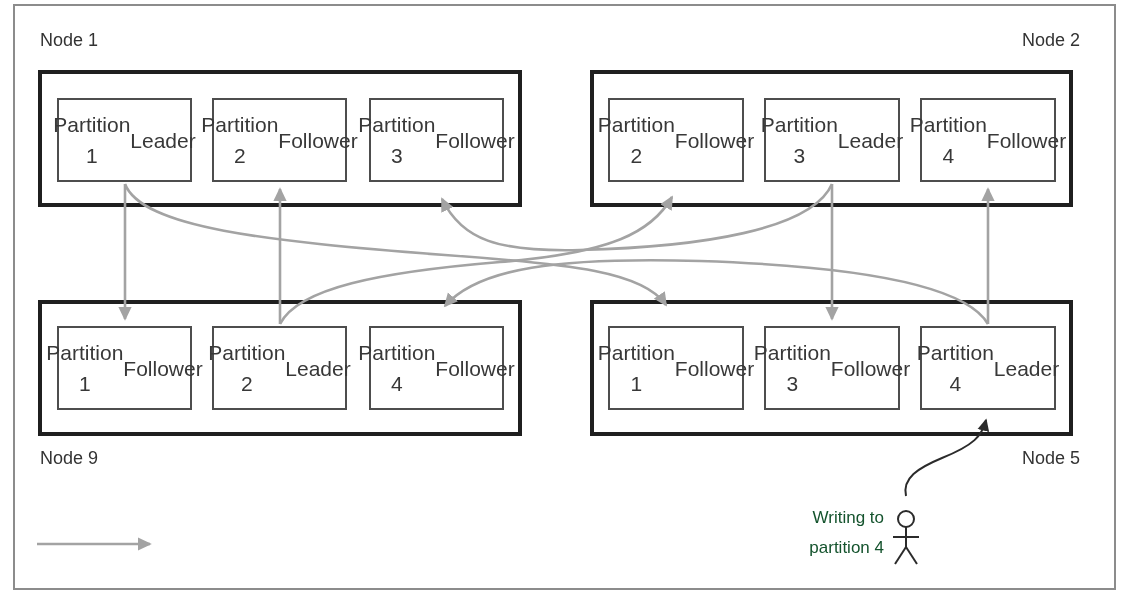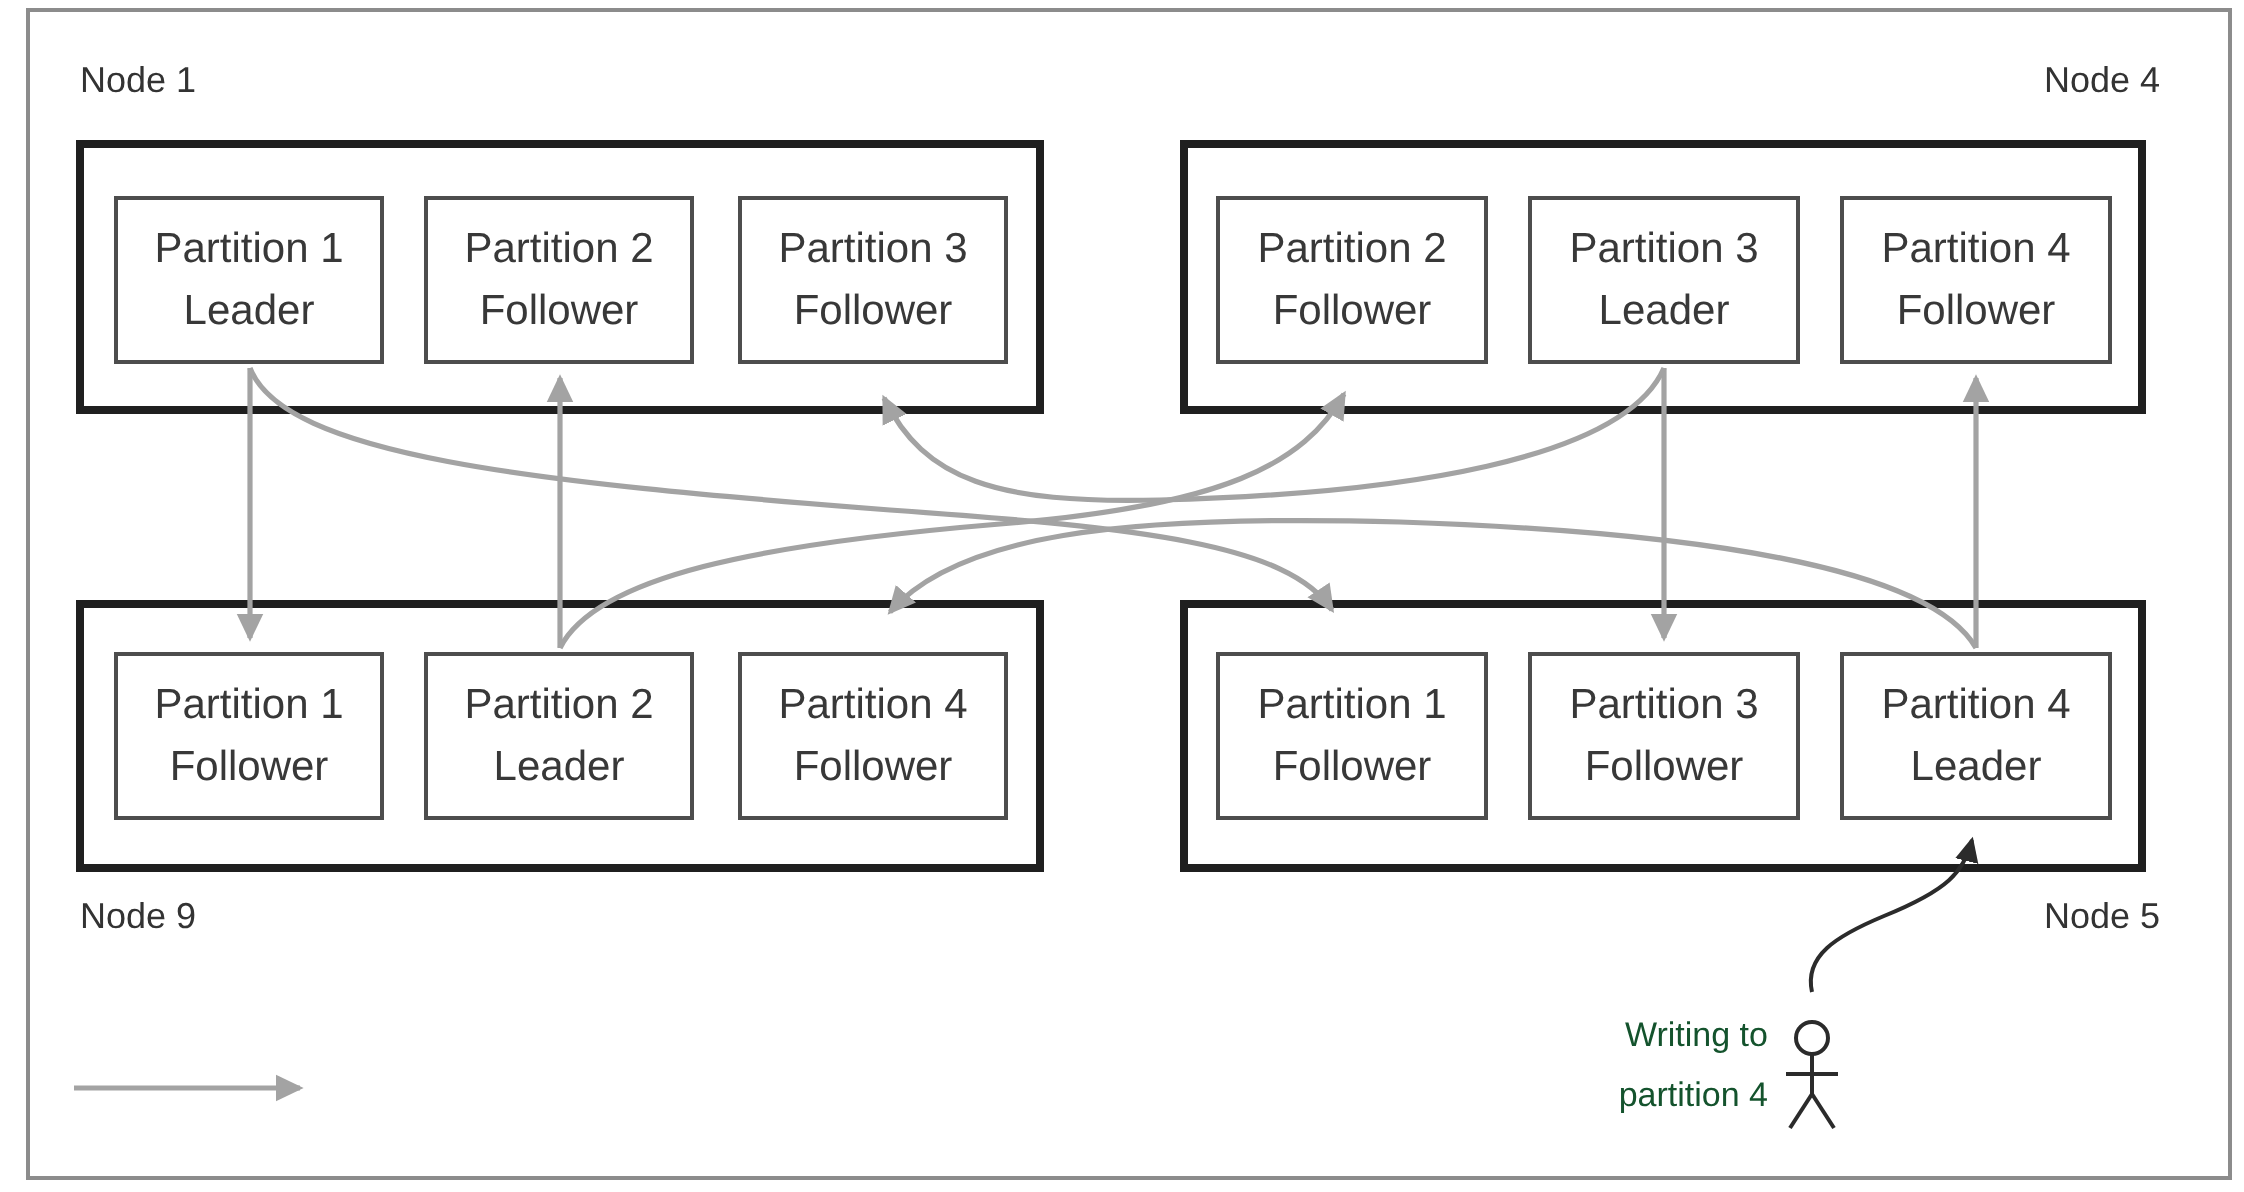--- a/index.html
+++ b/index.html
@@ -9,21 +9,21 @@
   }
   .outer-border{
     position:absolute;left:13px;top:4px;width:1103px;height:586px;
     border:2px solid #8c8c8c;box-sizing:border-box;
   }
   .node{
     position:absolute;background:#ffffff;border:4px solid #1f1f1f;box-sizing:border-box;
   }
   .pbox{
     position:absolute;background:#ffffff;border:2px solid #4d4d4d;box-sizing:border-box;
-    display:flex;flex-direction:column;align-items:center;justify-content:center;
+    display:flex;flex-direction:row;align-items:center;justify-content:center;
     text-align:center;font-size:21px;line-height:31px;color:#383838;
   }
   .node-label{
     position:absolute;font-size:18px;color:#333333;white-space:nowrap;
   }
   .node-label.right{width:180px;text-align:right;}
   .arrows{position:absolute;left:0;top:0;pointer-events:none;}
   .legend-text{
     position:absolute;left:177px;top:532px;font-size:21px;color:#383838;white-space:nowrap;
   }
@@ -33,21 +33,21 @@
   }
 </style>
 </head>
 <body>
 
 <div class="canvas">
 
   <div class="outer-border"></div>
 
   <div class="node-label" style="left:40px;top:30px;">Node 1</div>
-  <div class="node-label right" style="left:900px;top:30px;">Node 4</div>
+  <div class="node-label right" style="left:900px;top:30px;">Node 2</div>
   <div class="node-label" style="left:40px;top:448px;">Node 9</div>
   <div class="node-label right" style="left:900px;top:448px;">Node 5</div>
 
   <div class="node" style="left:38px;top:70px;width:484px;height:137px;">
     <div class="pbox" style="left:15px;top:24px;width:135px;height:84px;">
       <div>Partition 1</div>
       <div>Leader</div>
     </div>
     <div class="pbox" style="left:170px;top:24px;width:135px;height:84px;">
       <div>Partition 2</div>

